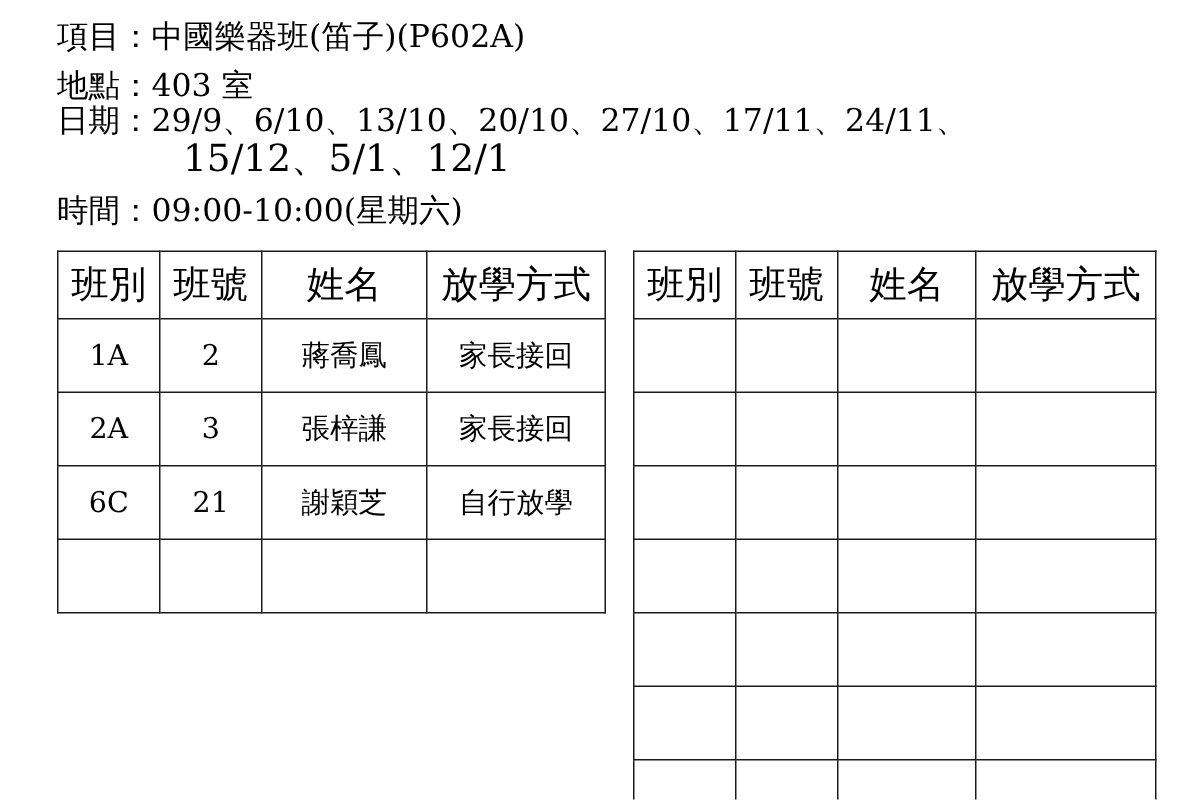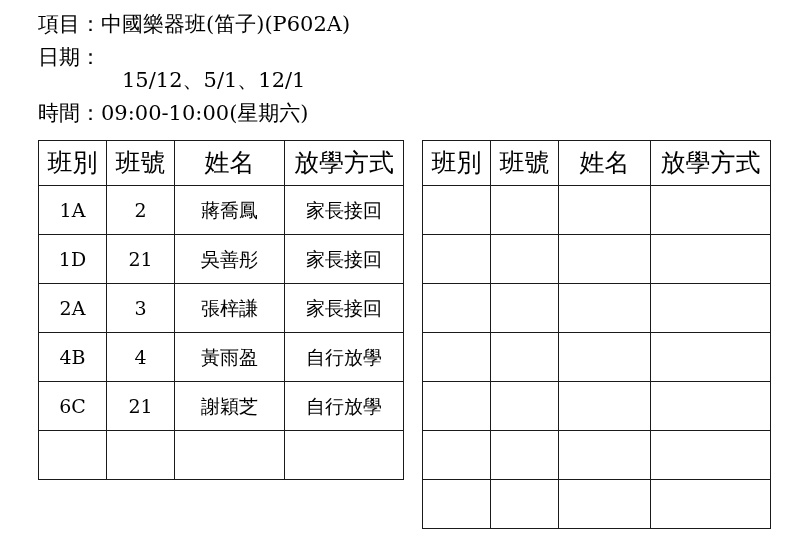--- a/index.html
+++ b/index.html
@@ -38,21 +38,21 @@
   .hlabel {
     flex: 0 0 auto;
   }
   .hvalue {
     flex: 0 1 auto;
     text-align: center;
   }
   .hvalue-cont {
     margin-left: 84px;
     margin-bottom: 12px;
-    font-size: 21px;
+    font-size: 25px;
     line-height: 1.0;
     white-space: nowrap;
   }
   .tables {
     display: flex;
     align-items: flex-start;
     margin-top: 16px;
   }
   table {
     border-collapse: collapse;
@@ -98,23 +98,28 @@
 
 <div class="page">
 
   <div class="header">
 
     <div class="hline">
       <span class="hlabel">項目：</span>
       <span class="hvalue">中國樂器班(笛子)(P602A)</span>
     </div>
 
+    <div class="hline tight">
+      <span class="hlabel">地點：</span>
+      <span class="hvalue">403 室</span>
+    </div>
 
     <div class="hline tight">
       <span class="hlabel">日期：</span>
+      <span class="hvalue">29/9、6/10、13/10、20/10、27/10、17/11、24/11、</span>
     </div>
     <div class="hvalue-cont">15/12、5/1、12/1</div>
 
     <div class="hline">
       <span class="hlabel">時間：</span>
       <span class="hvalue">09:00-10:00(星期六)</span>
     </div>
 
   </div>
 
@@ -136,36 +141,24 @@
         </tr>
       </thead>
       <tbody>
         <tr>
           <td>1A</td>
           <td>2</td>
           <td>蔣喬鳳</td>
           <td>家長接回</td>
         </tr>
         <tr>
-          <td>1D</td>
-          <td>21</td>
-          <td>吳善彤</td>
-          <td>家長接回</td>
-        </tr>
-        <tr>
           <td>2A</td>
           <td>3</td>
           <td>張梓謙</td>
           <td>家長接回</td>
-        </tr>
-        <tr>
-          <td>4B</td>
-          <td>4</td>
-          <td>黃雨盈</td>
-          <td>自行放學</td>
         </tr>
         <tr>
           <td>6C</td>
           <td>21</td>
           <td>謝穎芝</td>
           <td>自行放學</td>
         </tr>
         <tr>
           <td class="empty"></td>
           <td class="empty"></td>

